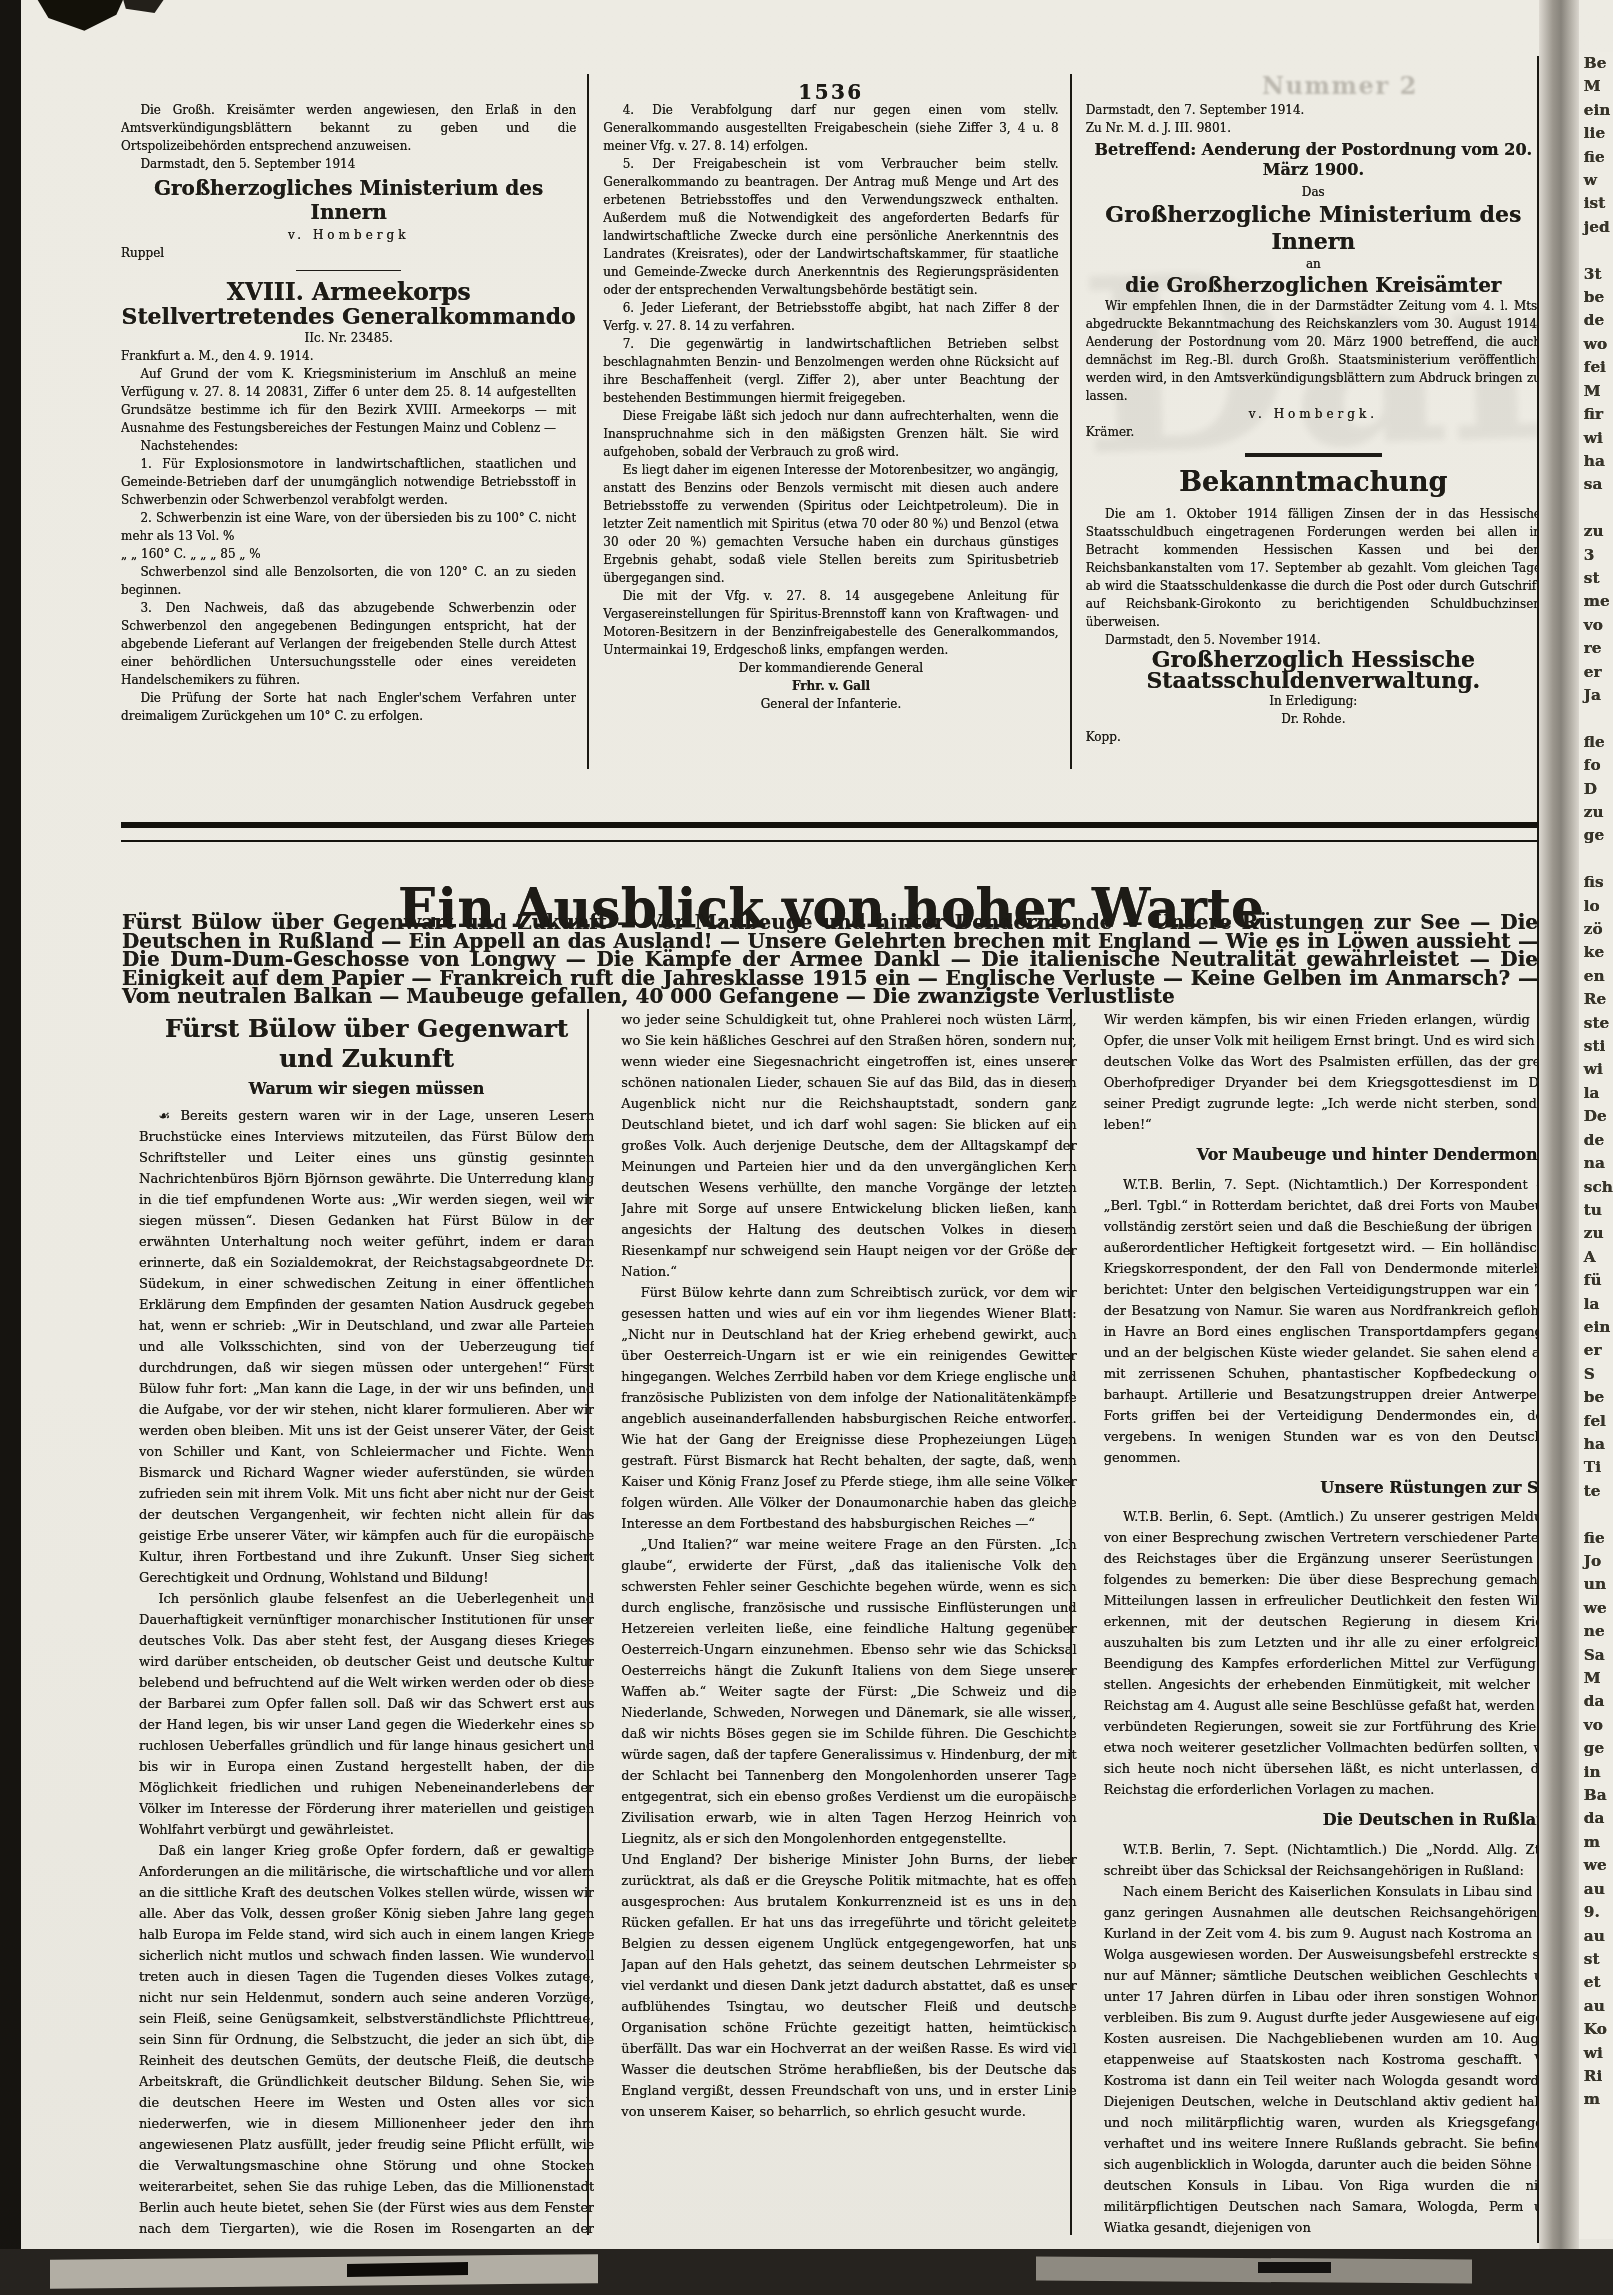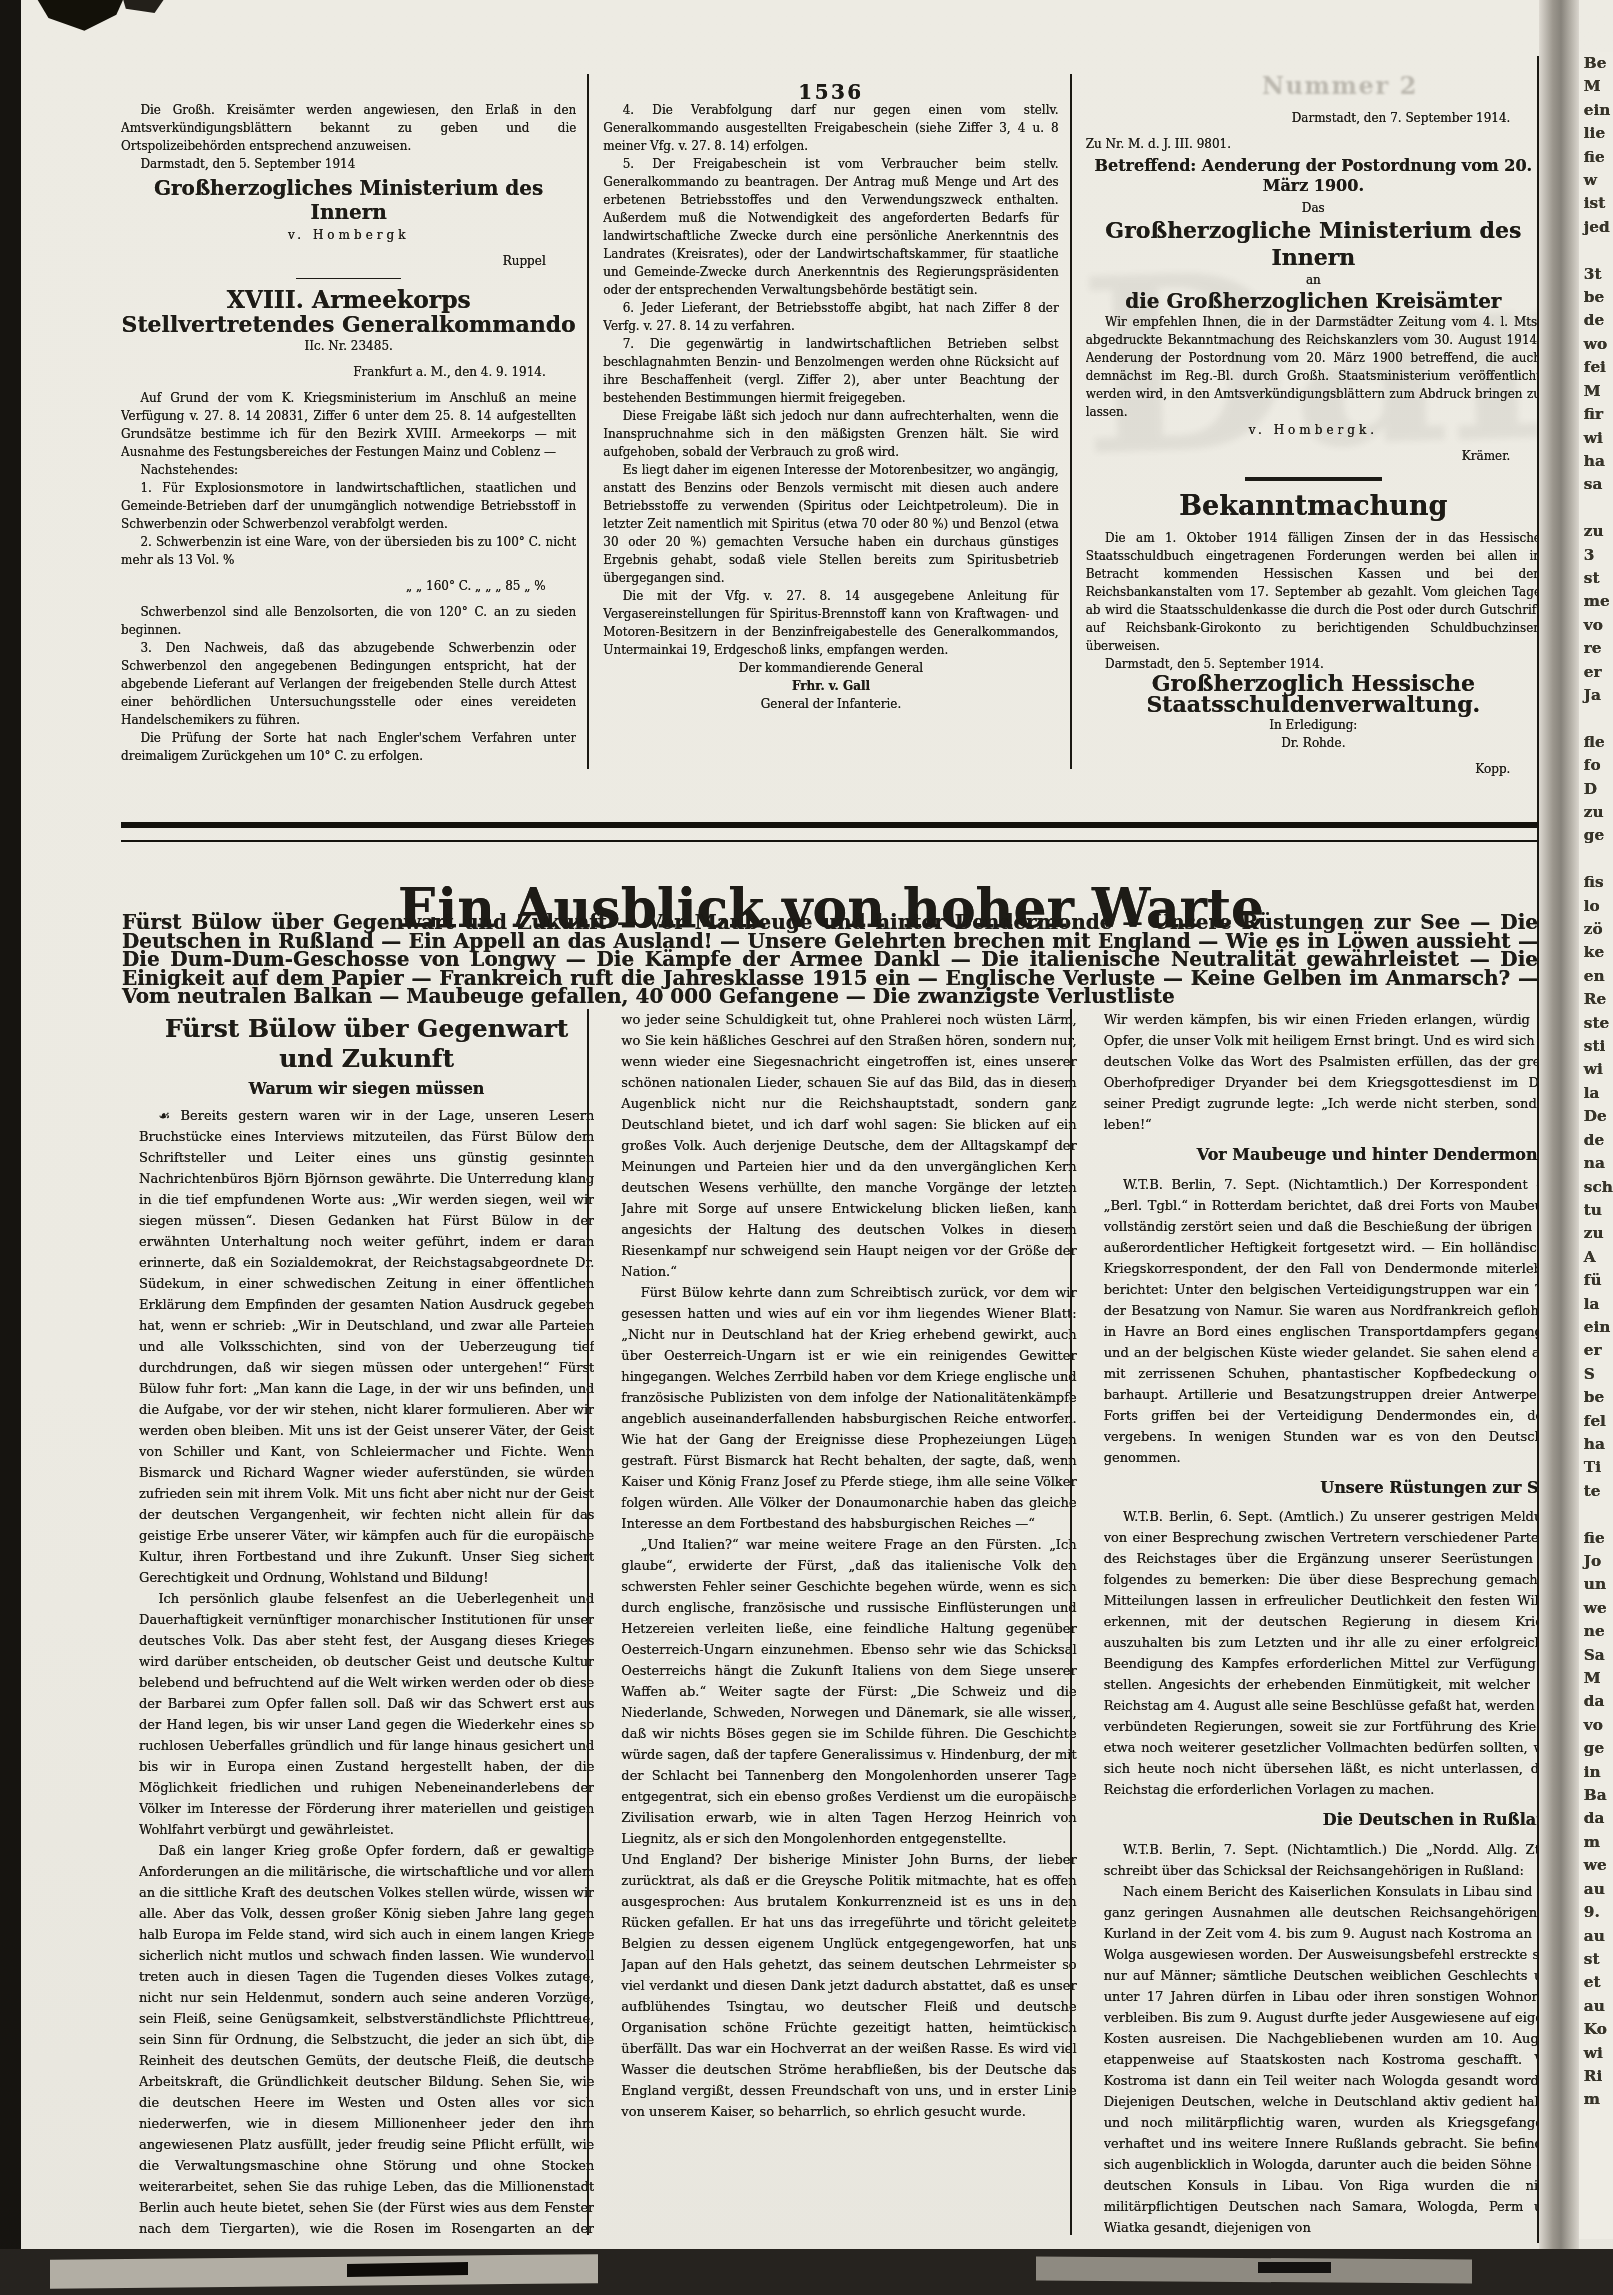--- a/index.html
+++ b/index.html
@@ -40,21 +40,21 @@
            font-size:20px;font-weight:bold;letter-spacing:2.4px;}
   
   #gaz{position:absolute;left:0;top:45px;width:1420px;height:715px;overflow:hidden;
        display:flex;gap:27px;}
   .gcol{width:456px;height:100%;overflow:hidden;font-size:12px;line-height:18px;text-align:justify;}
   .vrule{position:absolute;width:1.6px;background:#1a1812;}
   #vr-t1{left:466px;top:18px;height:695px;}
   #vr-t2{left:949px;top:18px;height:695px;}
   .p{margin:0;text-indent:19.4px;}
   .c{margin:0;text-align:center;text-indent:0;}
-  .r{margin:8px;text-align:right;text-indent:0;padding-right:22.6px;}
+  .r{margin:0;text-align:left;text-indent:0;padding-right:22.6px;}
   .b{font-weight:bold;}
   .sp{letter-spacing:4px;}
   .gh1{font-size:20px;line-height:24px;margin:3.2px 0 1.6px;}
   .gh2{font-size:23.4px;line-height:27.4px;margin:6.5px 0 0;}
   .gh3{font-size:22px;line-height:21px;margin:0 0 1.6px;}
   .gsubject{font-size:16px;line-height:20px;margin:3.2px 0 3.2px;text-align:center;text-indent:0;font-weight:bold;}
   .divider{width:105px;border-top:1.6px solid #1d1b16;margin:8px auto 8px;}
   .divider-bar{width:137px;border-top:4.8px solid #1d1b16;margin:11.3px auto 9.7px;}
   .gbig{font-size:22px;line-height:27px;}
   .gmed{font-size:20px;line-height:24px;}
@@ -134,21 +134,21 @@
         <p class="c">Das</p>
         <p class="c b gbig">Großherzogliche Ministerium des Innern</p>
         <p class="c">an</p>
         <p class="c b gmed">die Großherzoglichen Kreisämter</p>
         <p class="p">Wir empfehlen Ihnen, die in der Darmstädter Zeitung vom 4. l. Mts. abgedruckte Bekanntmachung des Reichskanzlers vom 30. August 1914, Aenderung der Postordnung vom 20. März 1900 betreffend, die auch demnächst im Reg.-Bl. durch Großh. Staatsministerium veröffentlicht werden wird, in den Amtsverkündigungsblättern zum Abdruck bringen zu lassen.</p>
         <p class="c sp">v. Hombergk.</p>
         <p class="r">Krämer.</p>
         <div class="divider-bar"></div>
         <p class="c b btitle">Bekanntmachung</p>
         <p class="p">Die am 1. Oktober 1914 fälligen Zinsen der in das Hessische Staatsschuldbuch eingetragenen Forderungen werden bei allen in Betracht kommenden Hessischen Kassen und bei den Reichsbankanstalten vom 17. September ab gezahlt. Vom gleichen Tage ab wird die Staatsschuldenkasse die durch die Post oder durch Gutschrift auf Reichsbank-Girokonto zu berichtigenden Schuldbuchzinsen überweisen.</p>
-        <p class="p">Darmstadt, den 5. September 1914.</p>
+        <p class="p">Darmstadt, den 5. November 1914.</p>
         <p class="c b gh3">Großherzoglich Hessische Staatsschuldenverwaltung.</p>
         <p class="c">In Erledigung:</p>
         <p class="c">Dr. Rohde.</p>
         <p class="r">Kopp.</p>
       </div>
     </section>
 
     <div id="double-rule"></div>
     <h1 id="headline" class="ink">Ein Ausblick von hoher Warte</h1>
     <div id="deck" class="ink">Fürst Bülow über Gegenwart und Zukunft — Vor Maubeuge und hinter Dendermonde — Unsere Rüstungen zur See — Die Deutschen in Rußland — Ein Appell an das Ausland! — Unsere Gelehrten brechen mit England — Wie es in Löwen aussieht — Die Dum-Dum-Geschosse von Longwy — Die Kämpfe der Armee Dankl — Die italienische Neutralität gewährleistet — Die Einigkeit auf dem Papier — Frankreich ruft die Jahresklasse 1915 ein — Englische Verluste — Keine Gelben im Anmarsch? — Vom neutralen Balkan — Maubeuge gefallen, 40 000 Gefangene — Die zwanzigste Verlustliste</div>

